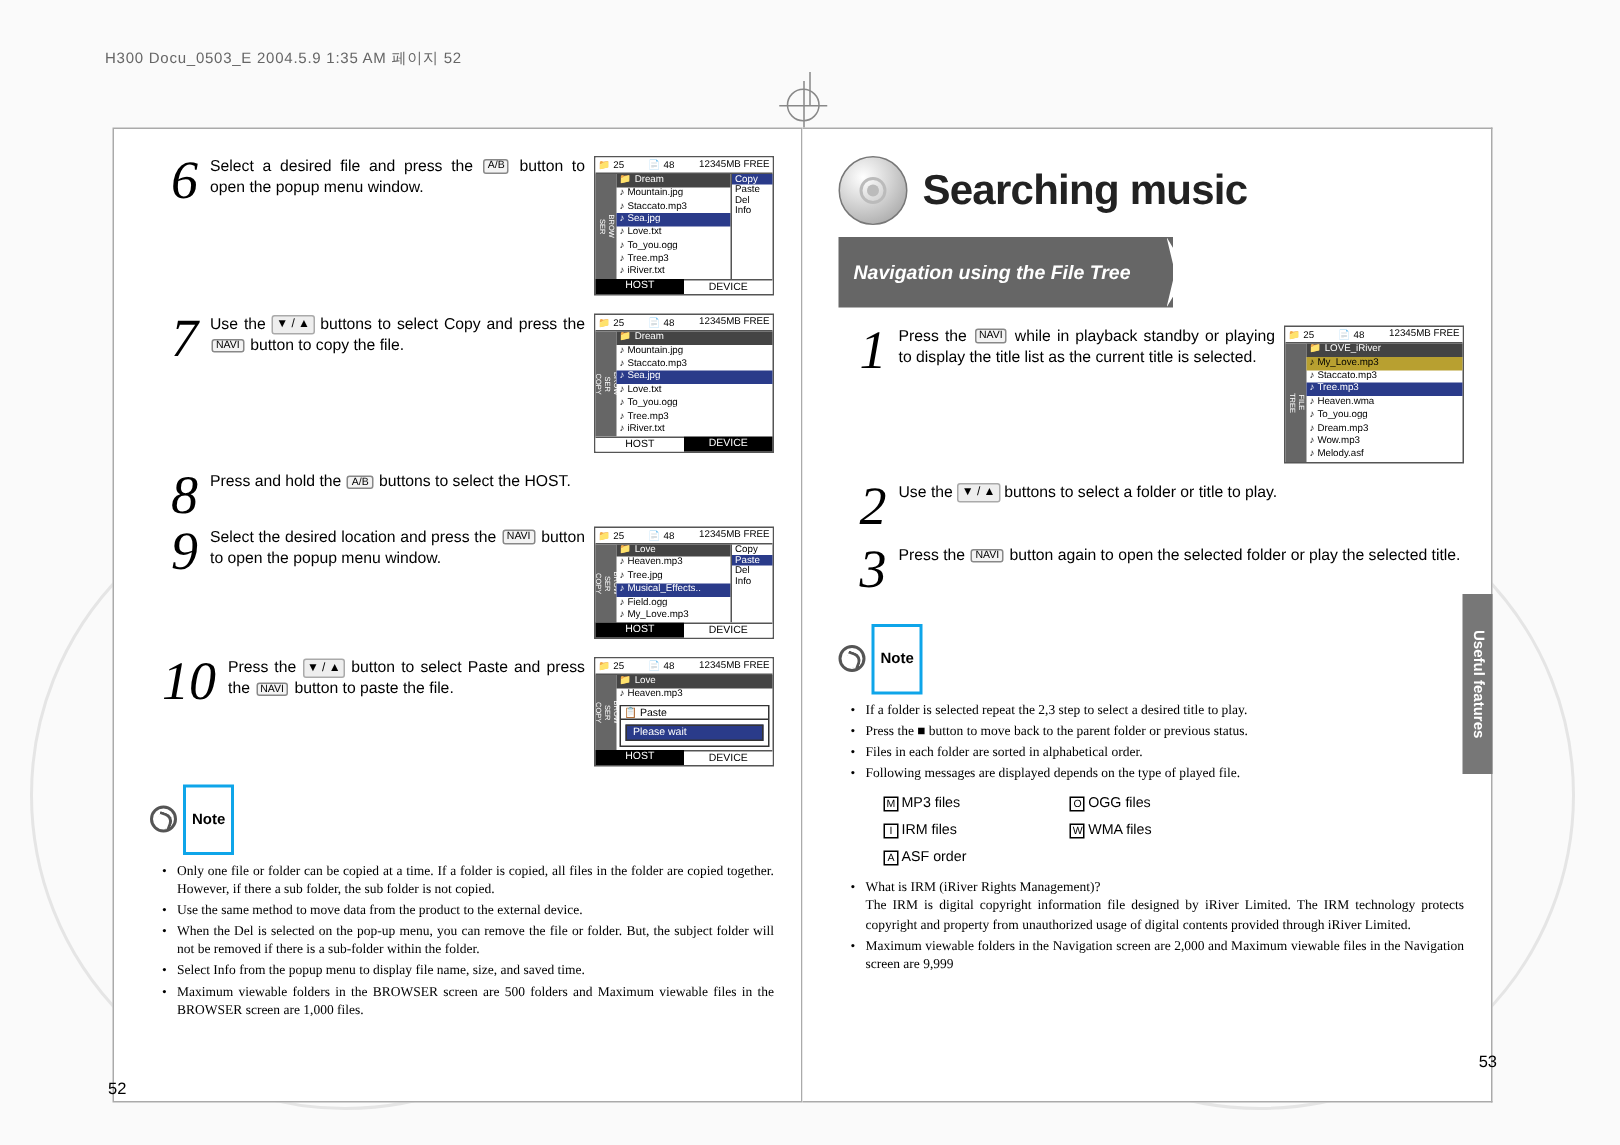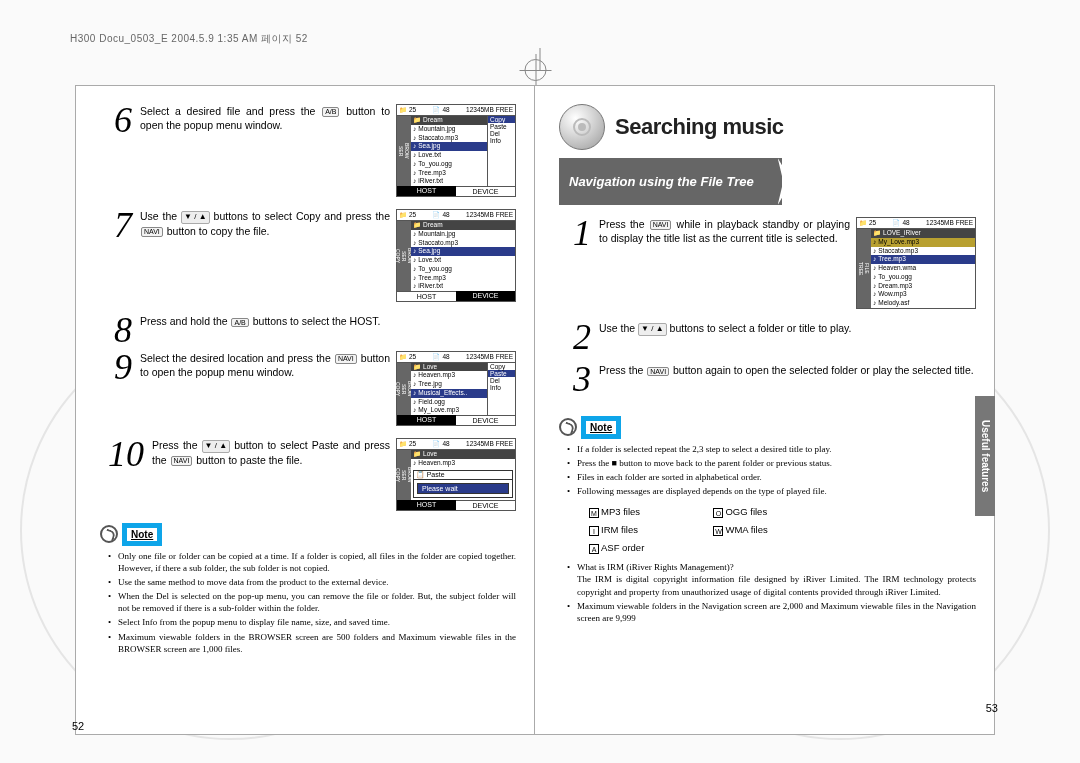--- a/index.html
+++ b/index.html
@@ -83,31 +83,31 @@
     display:flex; align-items:center; gap:4px; margin-bottom:4px;
   }
   .note-icon {
     width:18px;height:18px;border:2px solid #555;border-radius:50%;
     position:relative; display:inline-block;
   }
   .note-icon::after{
     content:""; position:absolute; width:8px;height:8px; border:2px solid #555; border-left:none;border-bottom:none;
     top:3px;left:3px; transform:rotate(20deg); border-radius:0 6px 0 0;
   }
-  .note-label { border:5px solid #0ea5e9; font-size:10px; font-weight:bold; padding:1px 4px;text-decoration:underline;}
+  .note-label { border:2px solid #0ea5e9; font-size:10px; font-weight:bold; padding:16px 4px;}
   .note-list { list-style: none; padding-left: 12px; font-family: Liberation Serif, serif;}
   .note-list li { font-size:9px; line-height:1.35; position:relative; padding-left:6px; margin-bottom:2px; text-align:justify;}
   .note-list li::before { content:"•"; position:absolute; left:-4px;}
   .title-row { display:flex; align-items:center; gap:10px; margin-bottom:8px;}
   .title-icon {
     width:46px;height:46px;border-radius:50%;
     background: radial-gradient(circle at 35% 30%, #fff 0%, #d8d8d8 40%, #999 100%);
     border:1px solid #777; position:relative;
   }
-  .title-text { font-size:22px; font-weight:900; color:#222; letter-spacing:-0.5px;}
+  .title-text { font-size:28px; font-weight:900; color:#222; letter-spacing:-0.5px;}
   .section-bar {
     background:#666; color:#fff; font-size:13px; font-weight:bold;
     padding:16px 10px; margin-bottom:12px; position:relative; width: fit-content;
     padding-right: 28px; font-style: italic;
   }
   .section-bar::after {
     content:""; position:absolute; right:-10px; top:0; bottom:0;
     width:14px; background:#fff;
     clip-path: polygon(0 0, 100% 50%, 0 100%, 40% 50%);
   }

